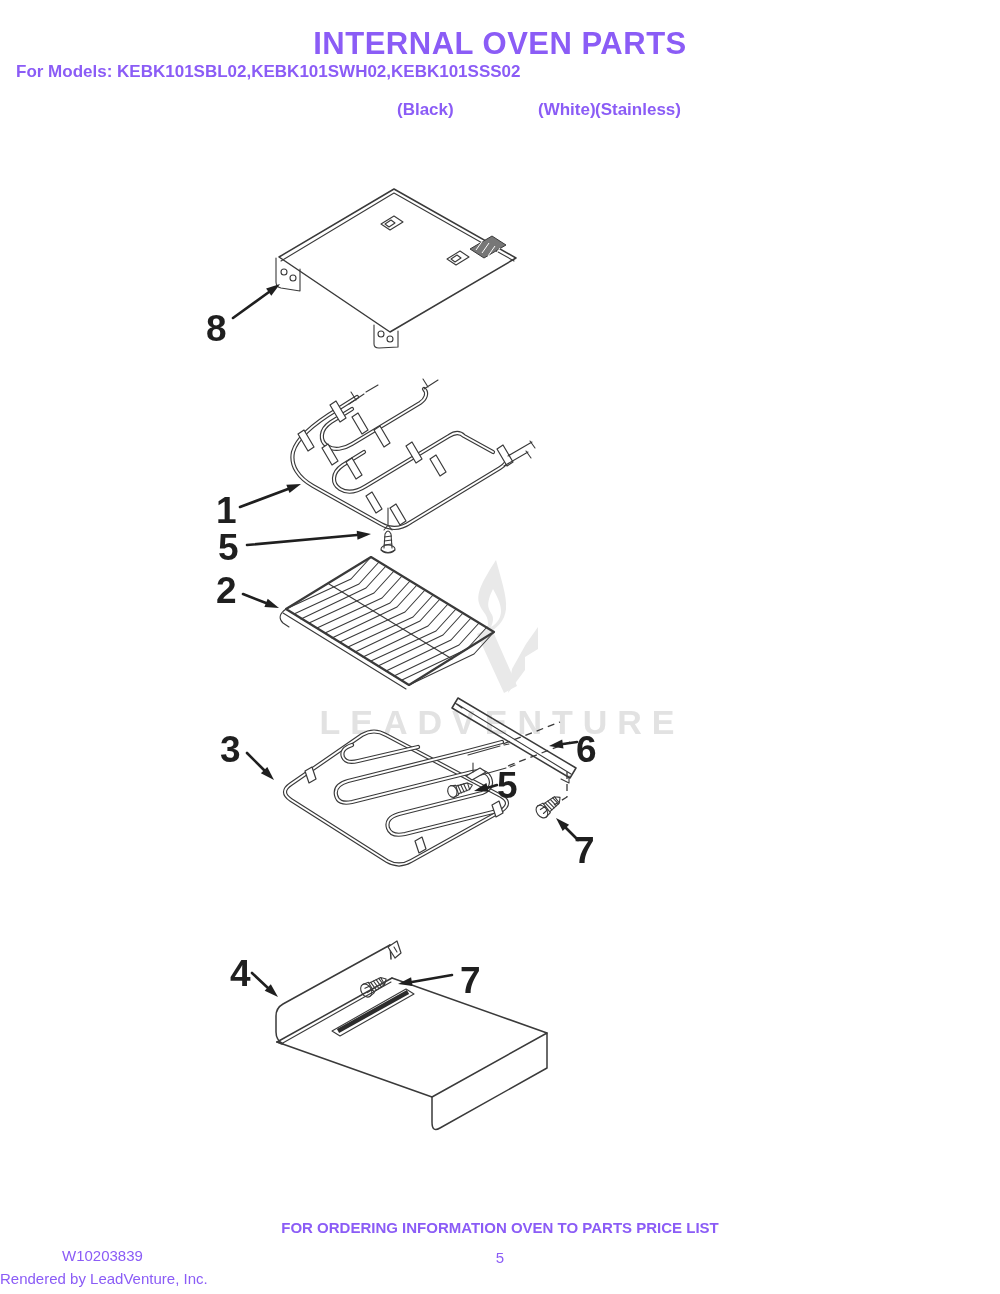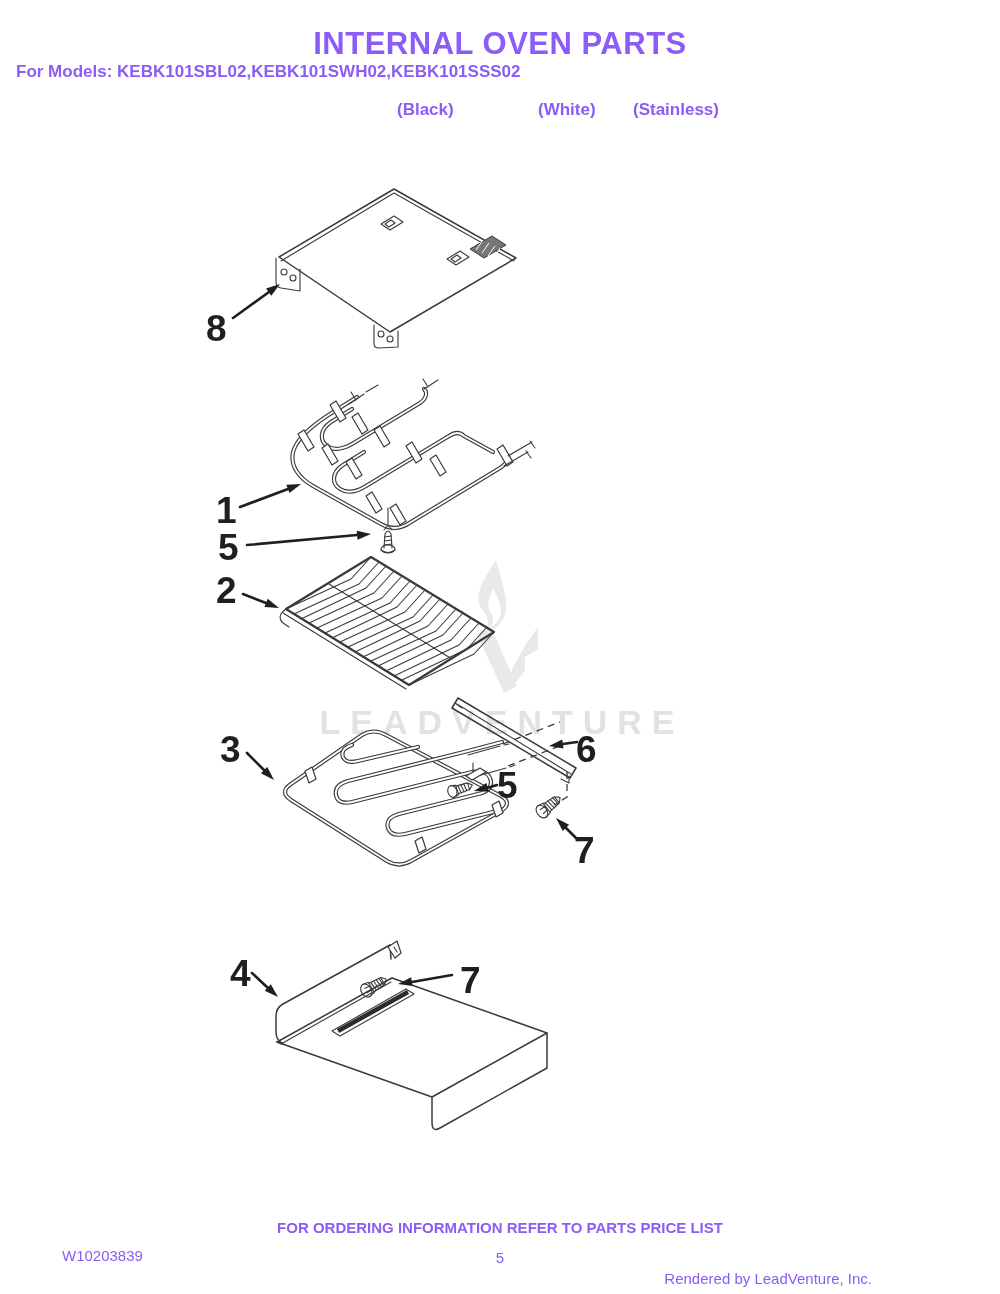--- a/index.html
+++ b/index.html
@@ -9,29 +9,29 @@
   }
   .hdr-title{
     position:absolute;top:26px;left:0;width:1000px;text-align:center;
     font-size:31px;font-weight:bold;letter-spacing:.5px;margin:0;
   }
   .hdr-models{
     position:absolute;top:62px;left:16px;width:1000px;text-align:left;
     font-size:17px;font-weight:bold;
   }
   .finish{position:absolute;top:84px;font-size:17px;font-weight:bold;margin-top:16px;}
-  .finish.f0{left:397px;} .finish.f1{left:538px;} .finish.f2{left:633px;}
+  .finish.f0{left:397px;} .finish.f1{left:538px;} .finish.f2{left:595px;}
   .diagram-svg{position:absolute;top:0;left:0;}
   .ftr-note{
     position:absolute;top:1219px;left:0;width:1000px;text-align:center;
     font-size:15px;font-weight:bold;
   }
   .ftr-doc{position:absolute;top:1247px;left:62px;font-size:15px;}
   .ftr-page{position:absolute;top:1249px;left:0;width:1000px;text-align:center;font-size:15px;}
-  .ftr-rendered{position:absolute;top:1270px;left:0;width:860px;text-align:right;font-size:15px;margin-left:12px;}
+  .ftr-rendered{position:absolute;top:1270px;left:0;width:860px;text-align:left;font-size:15px;}
 
   
   .ink{stroke:#3a3a3a;fill:none;stroke-width:1.5;stroke-linecap:round;stroke-linejoin:round;}
   .ink-thin{stroke:#3a3a3a;fill:none;stroke-width:1.1;stroke-linecap:round;stroke-linejoin:round;}
   .tube-out{stroke:#3a3a3a;fill:none;stroke-width:4.2;stroke-linecap:round;stroke-linejoin:round;}
   .tube-in{stroke:#ffffff;fill:none;stroke-width:1.9;stroke-linecap:round;stroke-linejoin:round;}
   .dash{stroke:#3a3a3a;fill:none;stroke-width:1.3;stroke-dasharray:7 5;stroke-linecap:butt;}
   .fin{fill:#ffffff;stroke:#3a3a3a;stroke-width:1.2;stroke-linejoin:round;}
   .ah{fill:#1f1f1f;stroke:none;}
   .aline{stroke:#1f1f1f;stroke-width:2.6;fill:none;stroke-linecap:round;}
@@ -248,17 +248,17 @@
       <text class="callout" x="216" y="603">2</text>
       <text class="callout" x="220" y="762">3</text>
       <text class="callout" x="576" y="762">6</text>
       <text class="callout" x="497" y="798">5</text>
       <text class="callout" x="574" y="863">7</text>
       <text class="callout" x="230" y="986">4</text>
       <text class="callout" x="460" y="993">7</text>
     </g>
   </svg>
 
-  <div class="ftr-note">FOR ORDERING INFORMATION REFER TO PARTS PRICE LIST</div>
+  <div class="ftr-note">FOR ORDERING INFORMATION OVEN TO PARTS PRICE LIST</div>
   <div class="ftr-doc">W10203839</div>
   <div class="ftr-page">5</div>
   <div class="ftr-rendered">Rendered by LeadVenture, Inc.</div>
 </div>
 
 </body></html>

